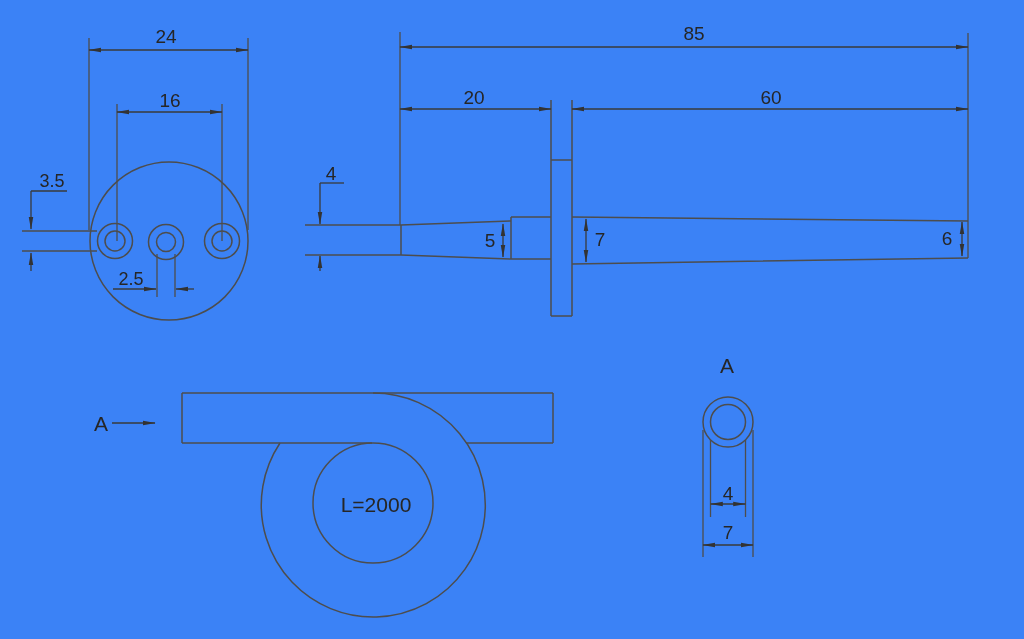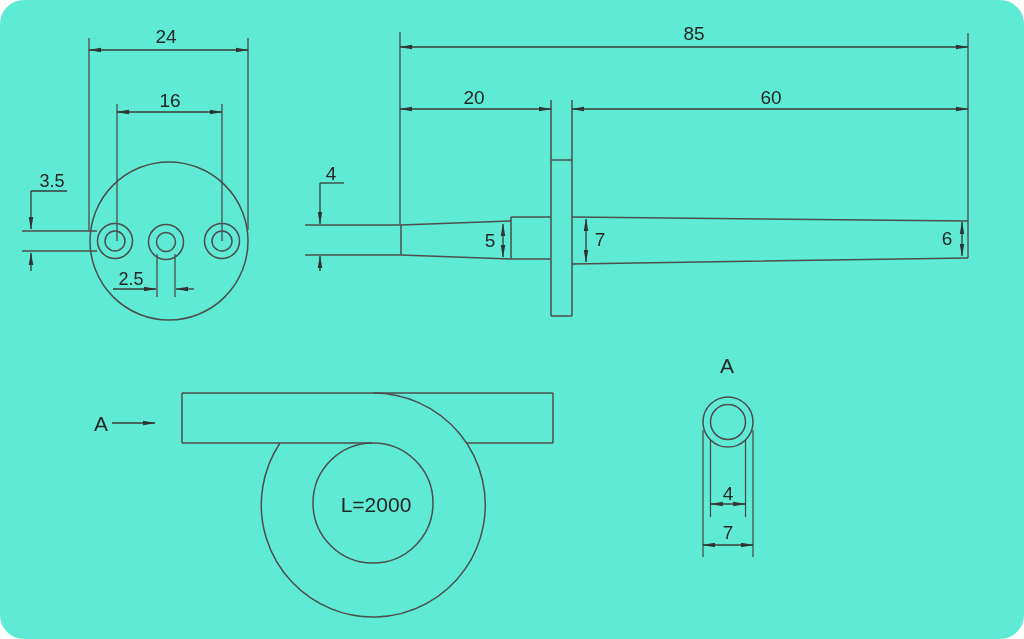--- a/index.html
+++ b/index.html
@@ -4,23 +4,22 @@
 <style>
   html, body {
     margin: 0;
     padding: 0;
     background: #ffffff;
   }
   .stage {
     position: relative;
     width: 1024px;
     height: 639px;
-    background: #5eead4;
+    background: #3b82f6;
     font-family: "Liberation Sans", sans-serif;
-    border-radius: 24px;
   }
   svg.drawing {
     display: block;
     width: 1024px;
     height: 639px;
   }
   .geo {
     fill: none;
     stroke: #4d4d4d;
     stroke-width: 1.5;

